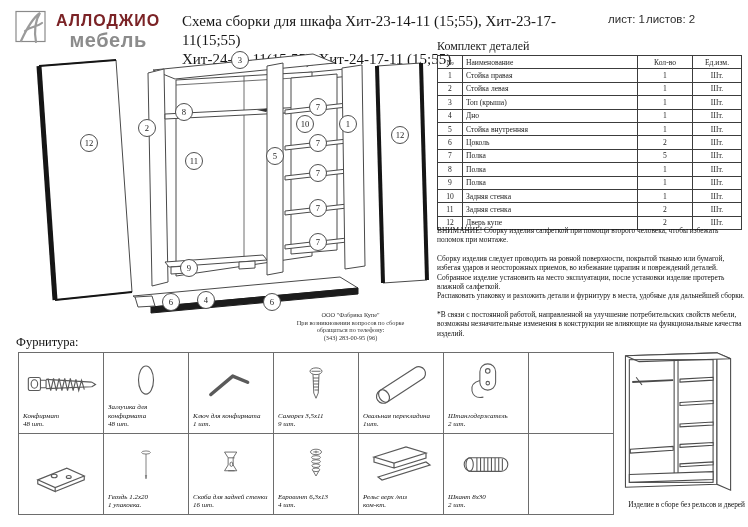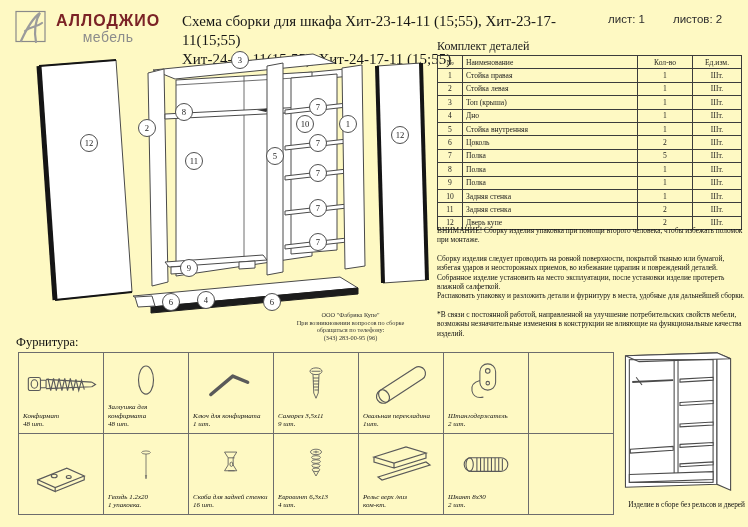--- a/index.html
+++ b/index.html
@@ -1,26 +1,26 @@
 <!DOCTYPE html>
 <html><head>
 <meta charset="utf-8">
 <style>
   html,body{margin:0;padding:0;background:#e8e8e8;}
-  .page{position:relative;width:748px;height:527px;background:#fef9c3;margin:0 auto;
+  .page{position:relative;width:748px;height:527px;background:#ffffff;margin:0 auto;
         font-family:"Liberation Serif","DejaVu Serif",serif;color:#1d1d1d;overflow:hidden;}
   
   .logo{position:absolute;left:14px;top:9px;display:flex;align-items:flex-start;}
   .logo-mark{width:34px;height:37px;}
   .brand{margin-left:8px;margin-top:3px;text-align:center;font-family:"Liberation Sans","DejaVu Sans",sans-serif;}
   .brand-name{font-size:16px;font-weight:bold;letter-spacing:1px;color:#7b2326;}
-  .brand-sub{font-size:14px;color:#8c8c8c;margin-top:-1px;letter-spacing:.5px;}
+  .brand-sub{font-size:20px;color:#8c8c8c;margin-top:-1px;letter-spacing:.5px;font-weight:bold;}
   .title{position:absolute;left:182px;top:12px;width:400px;font-size:15px;line-height:19px;color:#161616;}
   .sheetinfo{position:absolute;left:608px;top:13px;width:132px;font-family:"Liberation Sans","DejaVu Sans",sans-serif;
-             font-size:11.5px;color:#2e2e2e;display:flex;gap:28px;}
+             font-size:11.5px;color:#2e2e2e;display:flex;gap:1px;}
   
   .parts{position:absolute;left:437px;top:39px;width:292px;}
   .parts-caption{font-size:12px;color:#222;margin-bottom:1px;}
   table.parts-table{border-collapse:collapse;width:288px;table-layout:fixed;}
   table.parts-table th,table.parts-table td{border:1px solid #3c3c3c;font-size:7.6px;font-weight:normal;
         padding:0 3px;height:12.4px;line-height:9px;white-space:nowrap;overflow:hidden;}
   table.parts-table .c0{width:18px;text-align:center;}
   table.parts-table .c1{width:168px;text-align:left;margin-top:42px;}
   table.parts-table .c2{width:48px;text-align:center;}
   table.parts-table .c3{width:42px;text-align:center;}
@@ -162,21 +162,21 @@
             <td class="c0">12</td>
             <td class="c1">Дверь купе</td>
             <td class="c2">2</td>
             <td class="c3">Шт.</td>
           </tr>
         </tbody>
     </table>
   </div>
 
   <div class="notes">
-    <p class="warn">ВНИМАНИЕ! Сборку изделия упаковка при помощи второго человека, чтобы избежать поломок при монтаже.</p>
+    <p class="warn">ВНИМАНИЕ! Сборку изделия салфеткой при помощи второго человека, чтобы избежать поломок при монтаже.</p>
     <div>
         <p>Сборку изделия следует проводить на ровной поверхности, покрытой тканью или бумагой, избегая ударов и неосторожных приемов, во избежание царапин и повреждений деталей.</p>
         <p>Собранное изделие установить на место эксплуатации, после установки изделие протереть влажной салфеткой.</p>
         <p>Распаковать упаковку и разложить детали и фурнитуру в места, удобные для дальнейшей сборки.</p>
       </div>
     <p class="foot">*В связи с постоянной работой, направленной на улучшение потребительских свойств мебели, возможны незначительные изменения в конструкции не влияющие на функциональные качества изделий.</p>
   </div>
 
   <div class="diagram">
     <svg viewBox="0 0 420 290">

